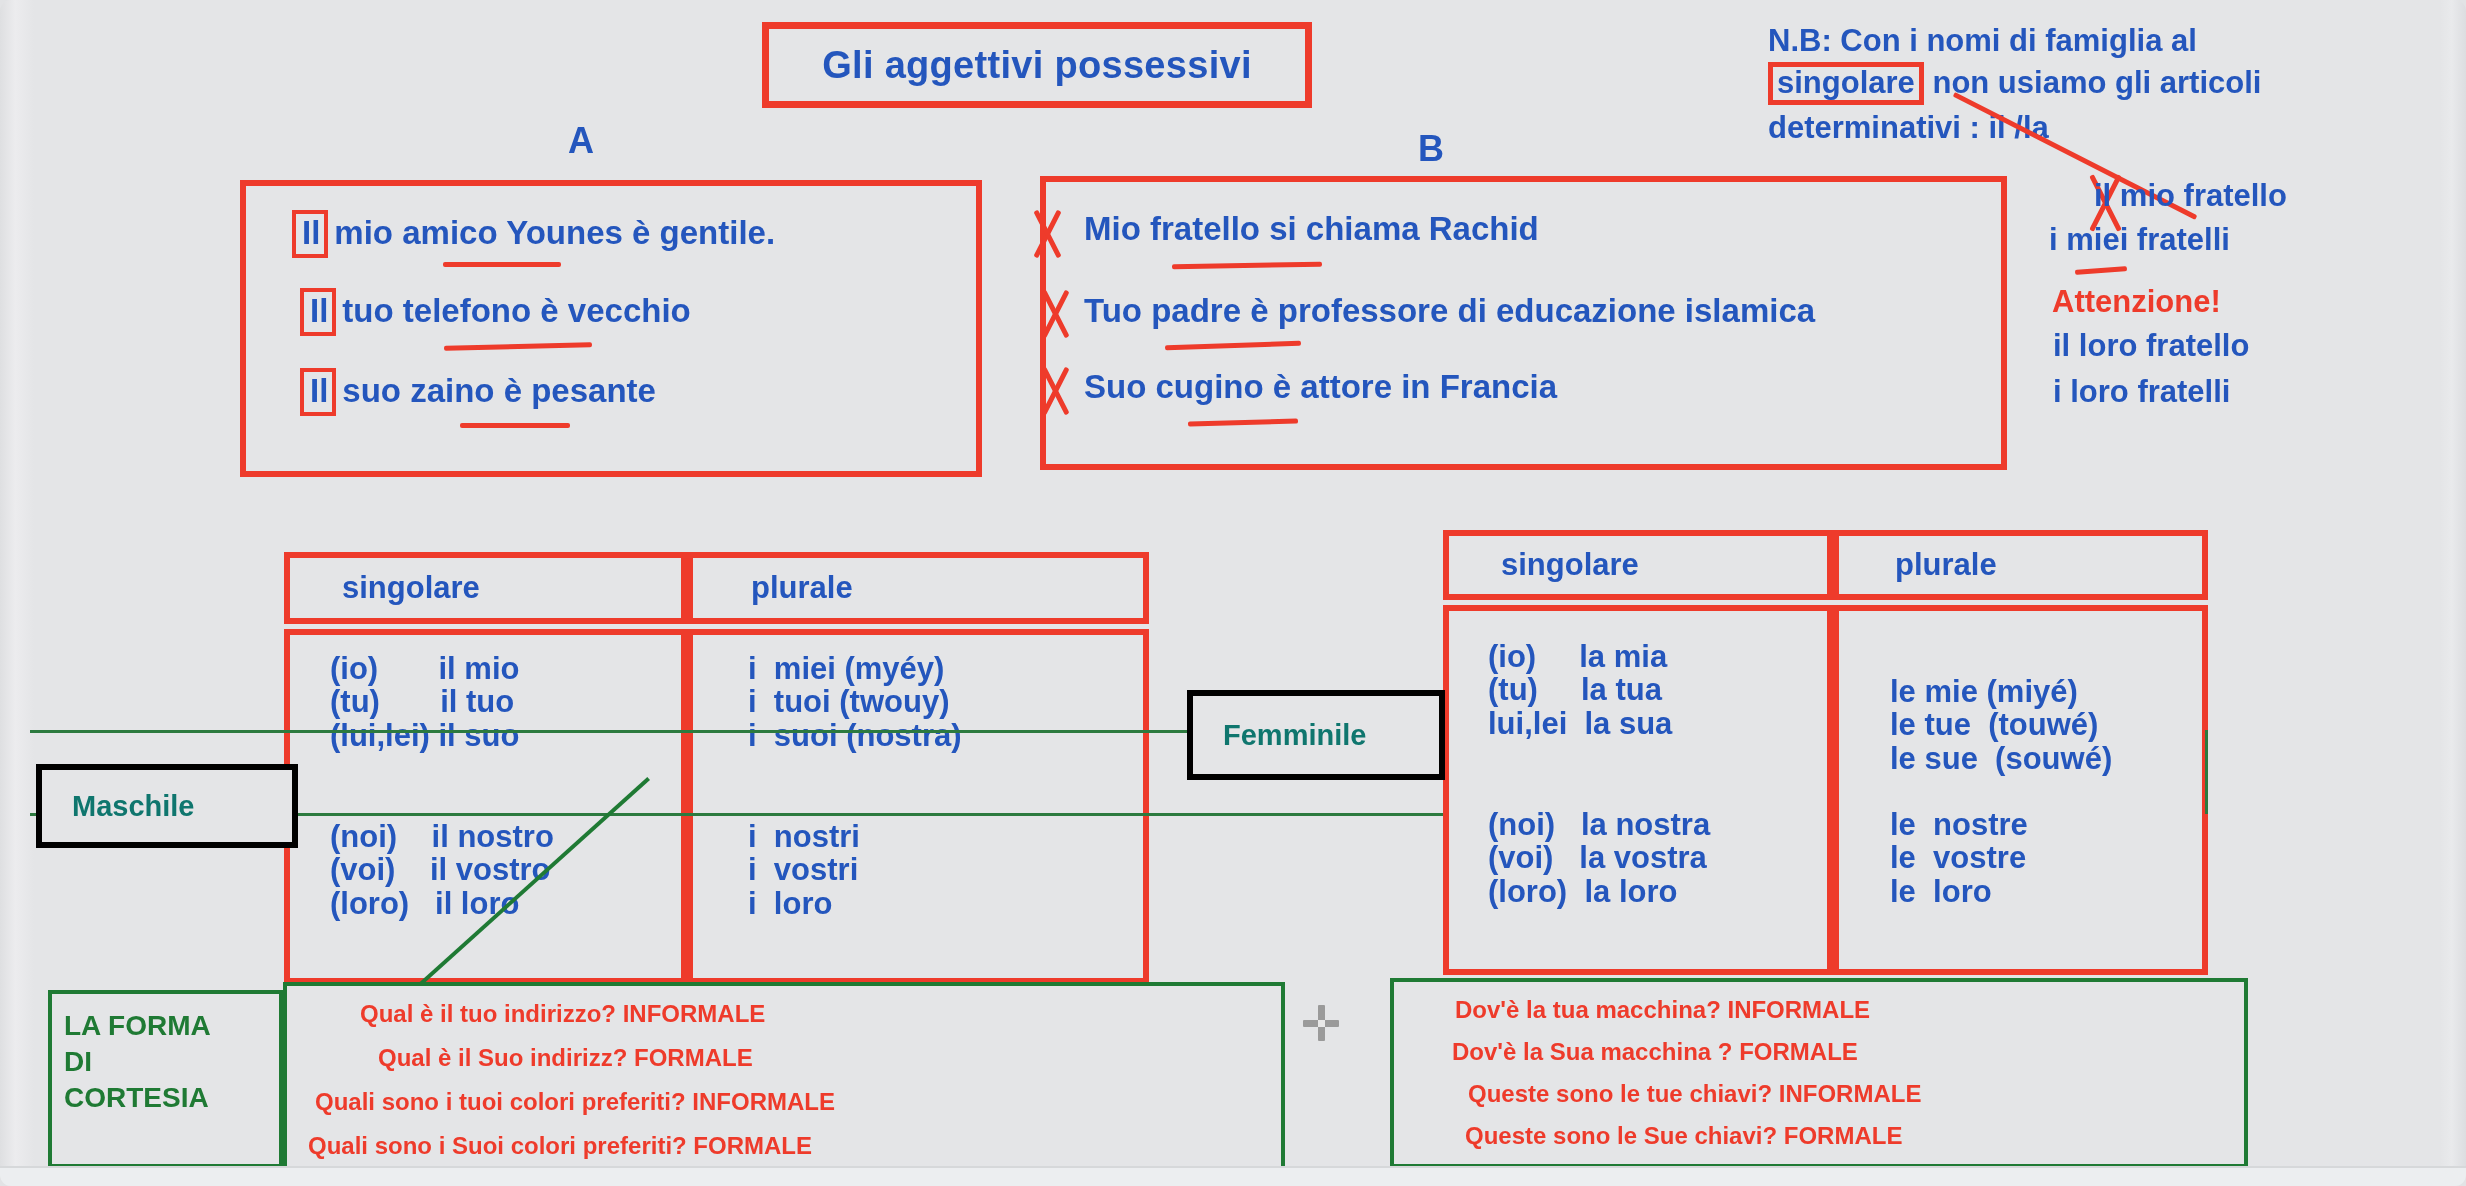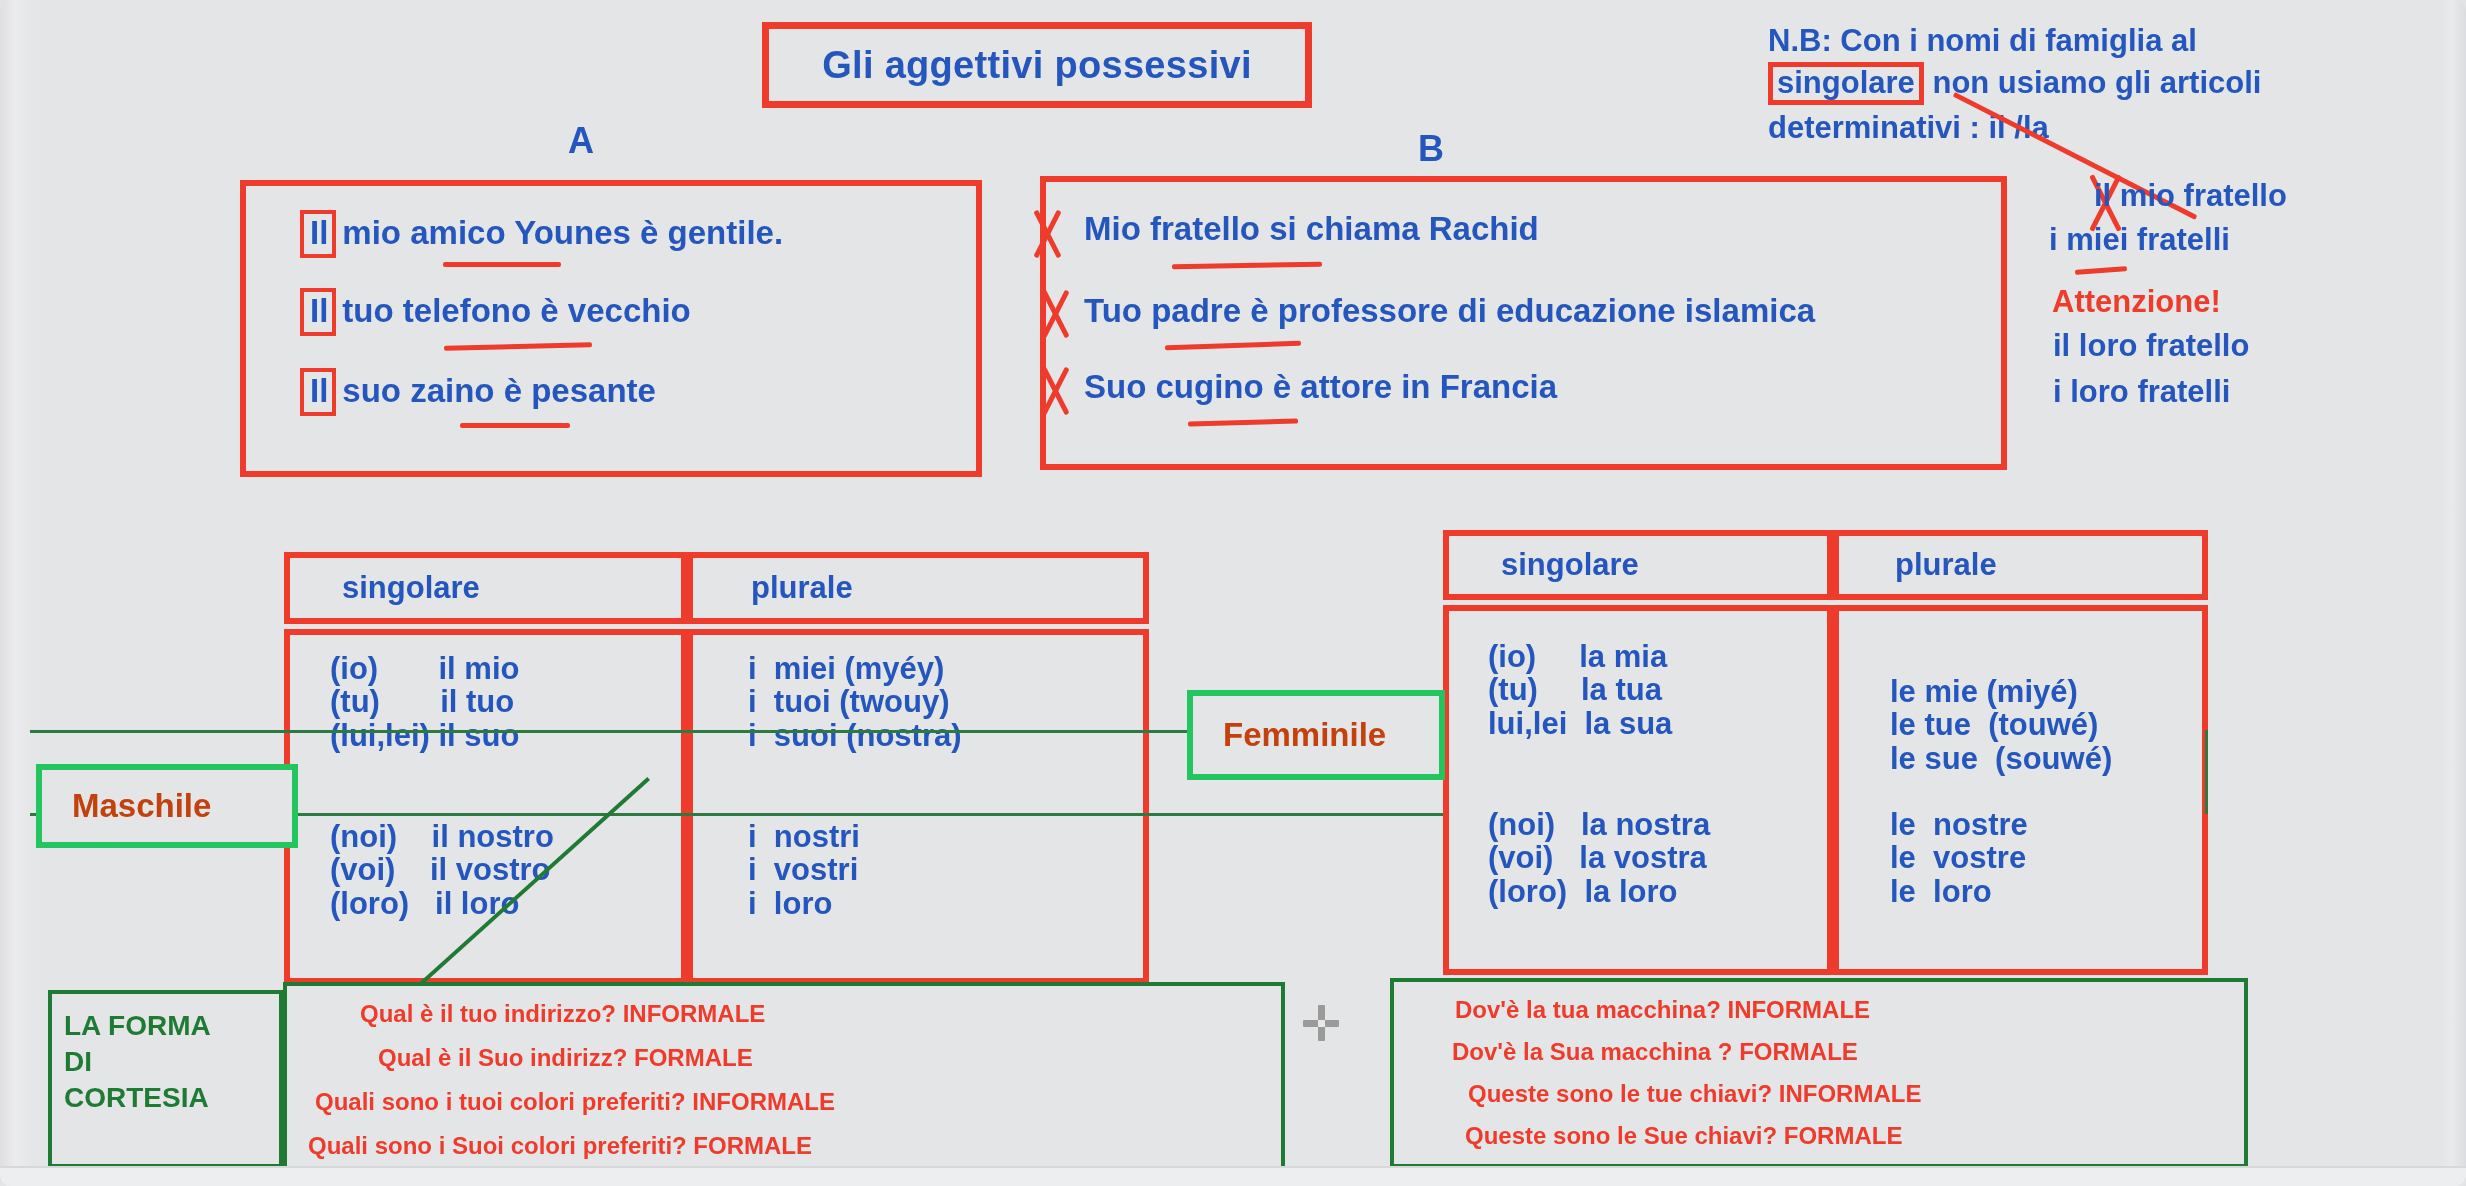--- a/index.html
+++ b/index.html
@@ -140,24 +140,24 @@
   }
   .green-band-line {
     position: absolute; height: 3px; background: #2c7a3f;
   }
   .green-vline {
     position: absolute; width: 3px; background: #2c7a3f;
   }
 
   .side-label {
     position: absolute;
-    border: 6px solid #22c55e;
+    border: 6px solid #000000;
     background: #e4e5e7;
     display: flex; align-items: center;
-    font-size: 33px; font-weight: bold; color: #c2410c;
+    font-size: 29px; font-weight: bold; color: #0f766e;
     padding-left: 30px;
     box-sizing: border-box;
   }
 
   
   #green-arrow { left: 330px; top: 780px; width: 360px; height: 270px; }
   #green-arrow .shaft {
     position: absolute; left: 320px; top: 0; width: 370px; height: 4px;
     background: #1f7a34; transform-origin: 0 0; transform: rotate(138deg);
   }
@@ -214,21 +214,21 @@
 
   <div class="abs" id="title-box">
     <span id="title-text">Gli aggettivi possessivi</span>
   </div>
 
   <div class="abs section-letter" style="left:568px; top:120px;">A</div>
   <div class="abs section-letter" style="left:1418px; top:128px;">B</div>
 
   <div class="abs" id="box-a"></div>
 
-  <div class="abs example-line" style="left:300px; top:210px;">
+  <div class="abs example-line" style="left:292px; top:210px;">
     <span class="art-box">Il</span><span>mio amico Younes è gentile.</span>
   </div>
   <div class="abs underline-red" style="left:443px; top:262px; width:118px;"></div>
 
   <div class="abs example-line" style="left:300px; top:288px;">
     <span class="art-box">Il</span><span>tuo telefono è vecchio</span>
   </div>
   <div class="abs underline-red" style="left:444px; top:344px; width:148px; transform:rotate(-1.4deg);"></div>
 
   <div class="abs example-line" style="left:300px; top:368px;">

